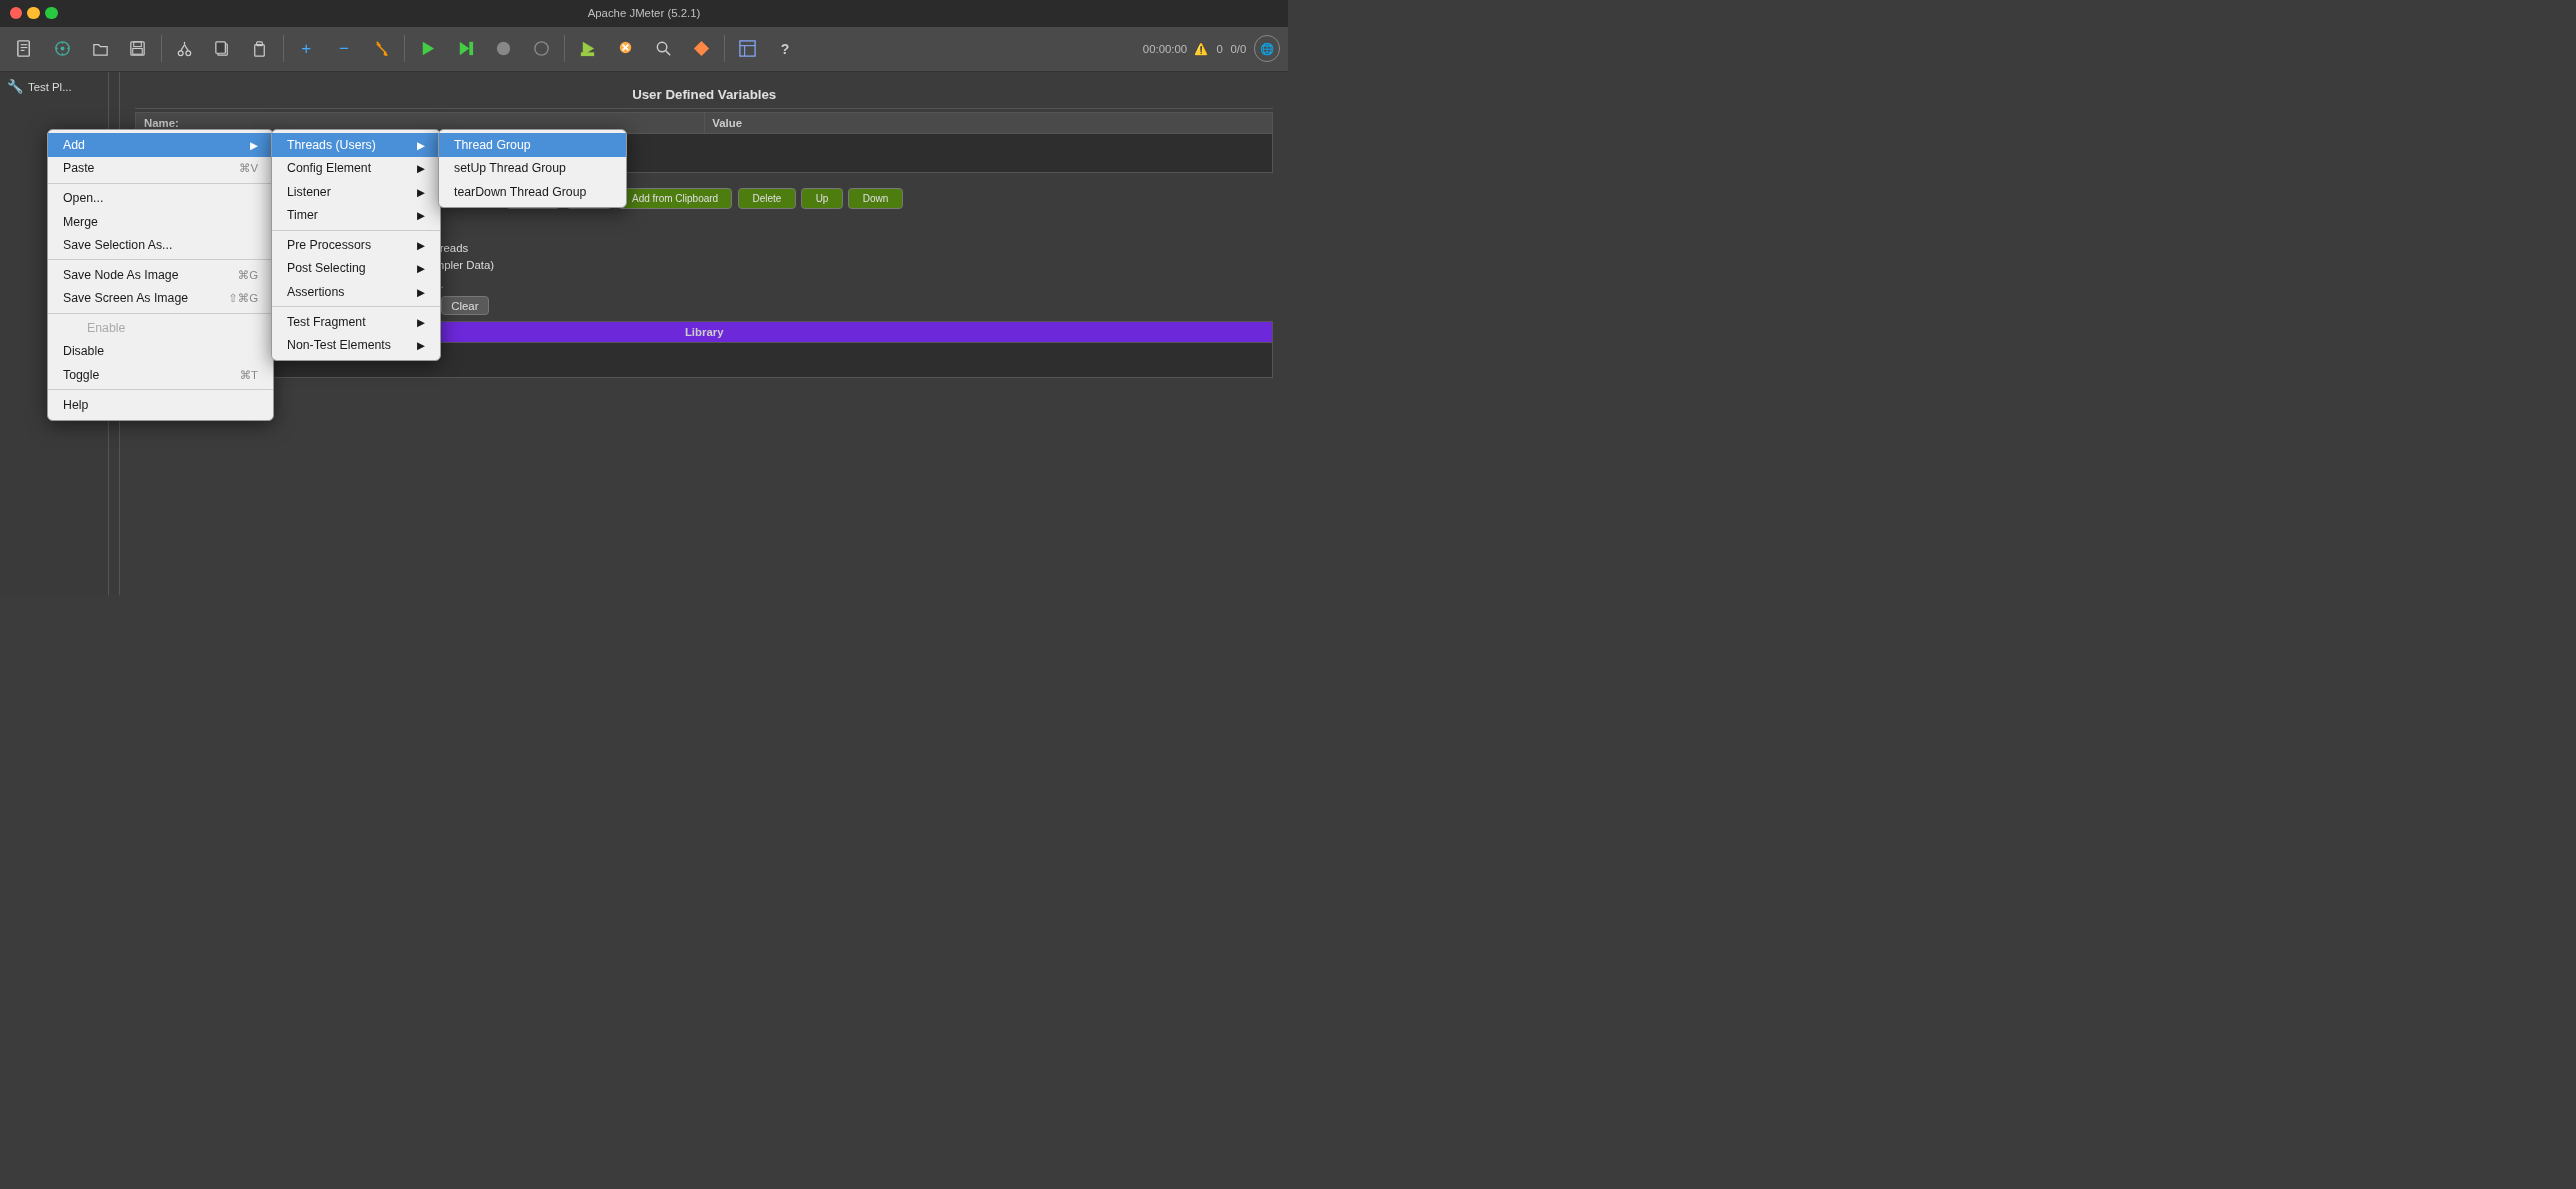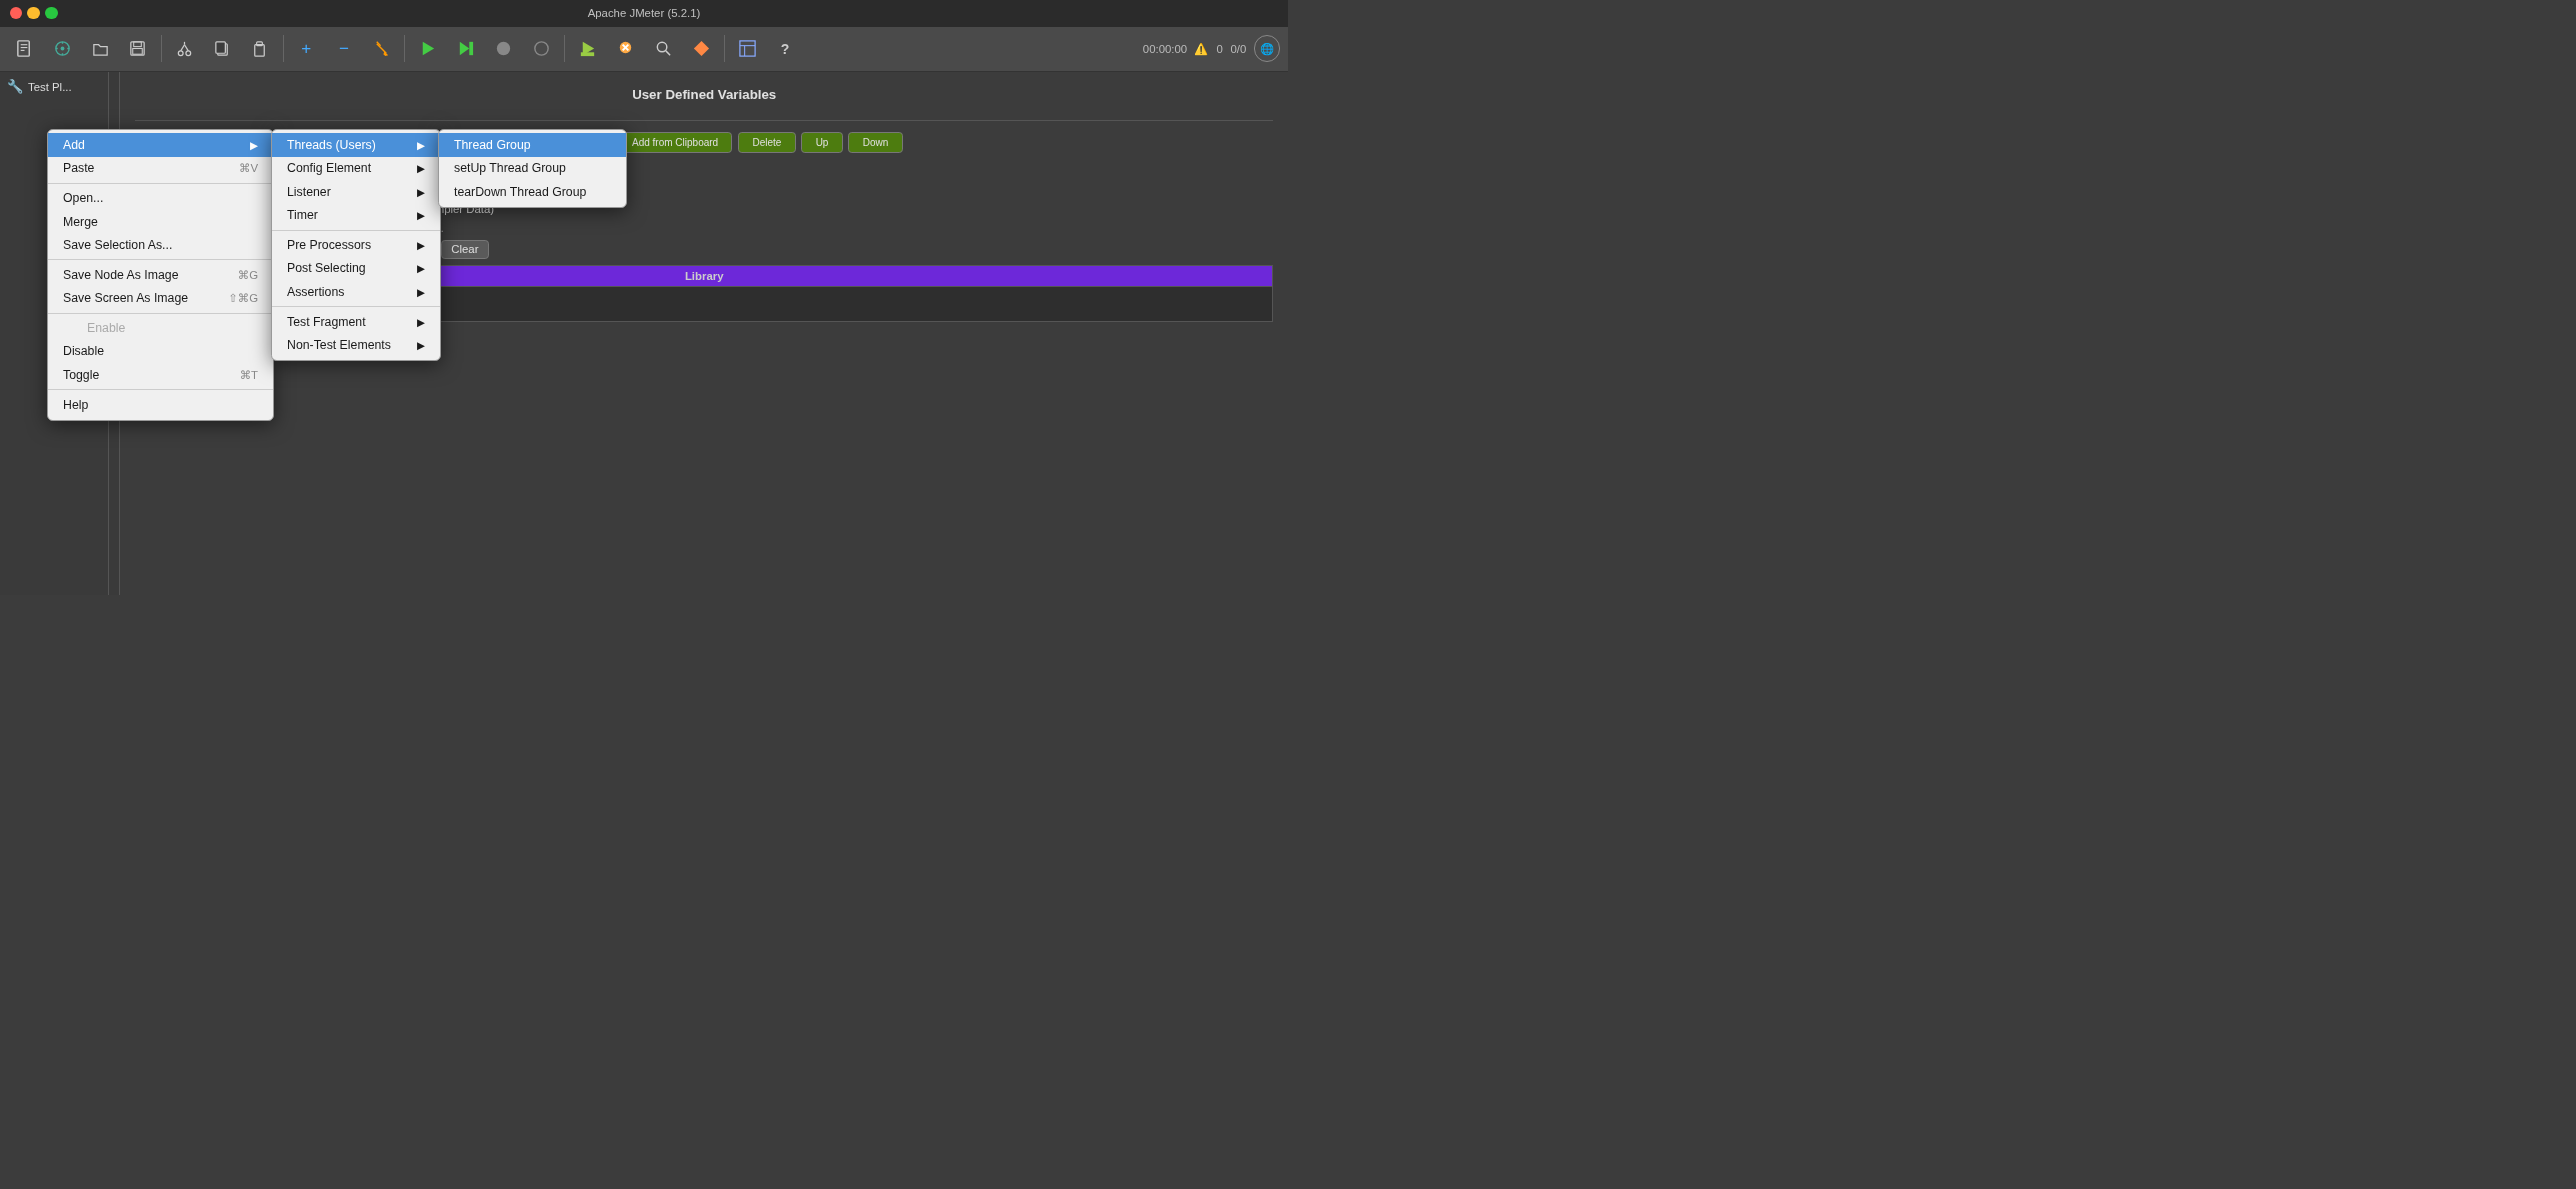--- a/index.html
+++ b/index.html
@@ -210,21 +210,21 @@
       overflow-y: auto;
     }
 
     .section-title {
       text-align: center;
       font-size: 13.3px;
       font-weight: bold;
       color: #e0e0e0;
       margin: 7.6px 0 3.8px 0;
       border-bottom: 0.9px solid #555;
-      padding-bottom: 18px;
+      padding-bottom: 6px;
     }
 
     .table-container {
       background: #2e2e2e;
       border: 0.9px solid #555;
       margin-bottom: 7.6px;
     }
     .table-header {
       display: flex;
       background: #4a4a4a;
@@ -595,20 +595,27 @@
       </div>
     </div>
   </div>
 
   <div class="collapse-handle">⋮</div>
 
   <div class="right-panel">
     <div class="panel-content">
       <div class="section-title">User Defined Variables</div>
 
+      <div class="table-container">
+        <div class="table-header">
+          <div class="table-header-cell">Name:</div>
+          <div class="table-header-cell">Value</div>
+        </div>
+        <div class="table-body"></div>
+      </div>
 
       <div class="button-bar">
         <button class="action-btn">Detail</button>
         <button class="action-btn">Add</button>
         <button class="action-btn">Add from Clipboard</button>
         <button class="action-btn">Delete</button>
         <button class="action-btn">Up</button>
         <button class="action-btn">Down</button>
       </div>
 

